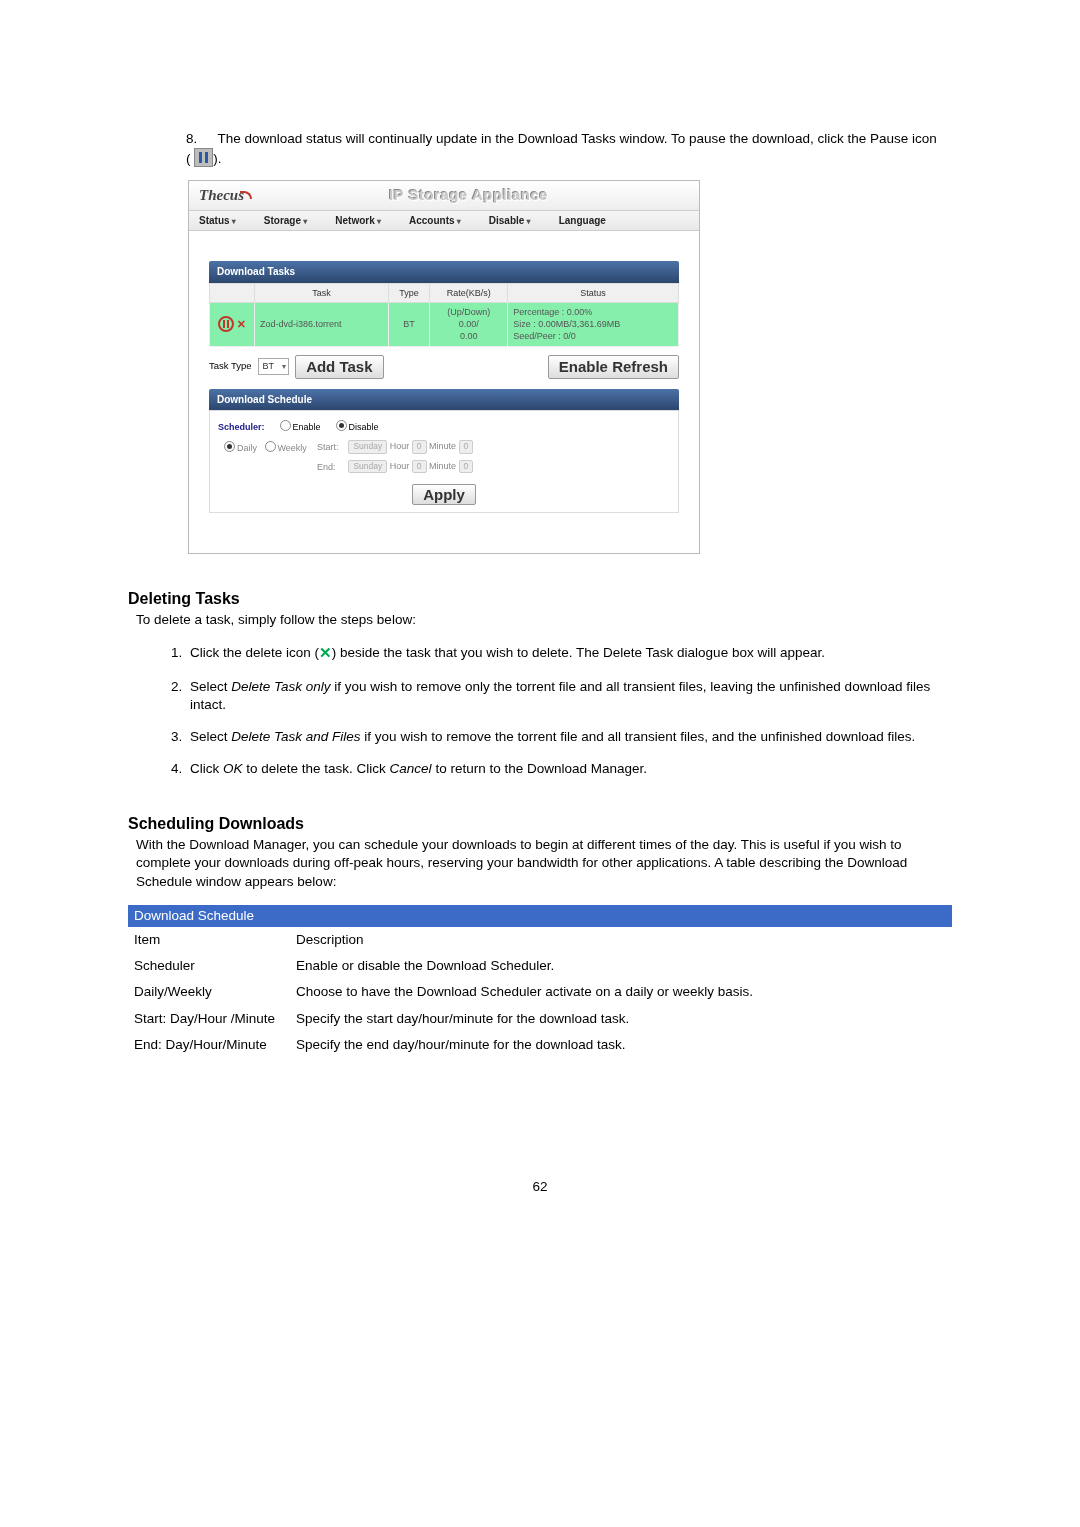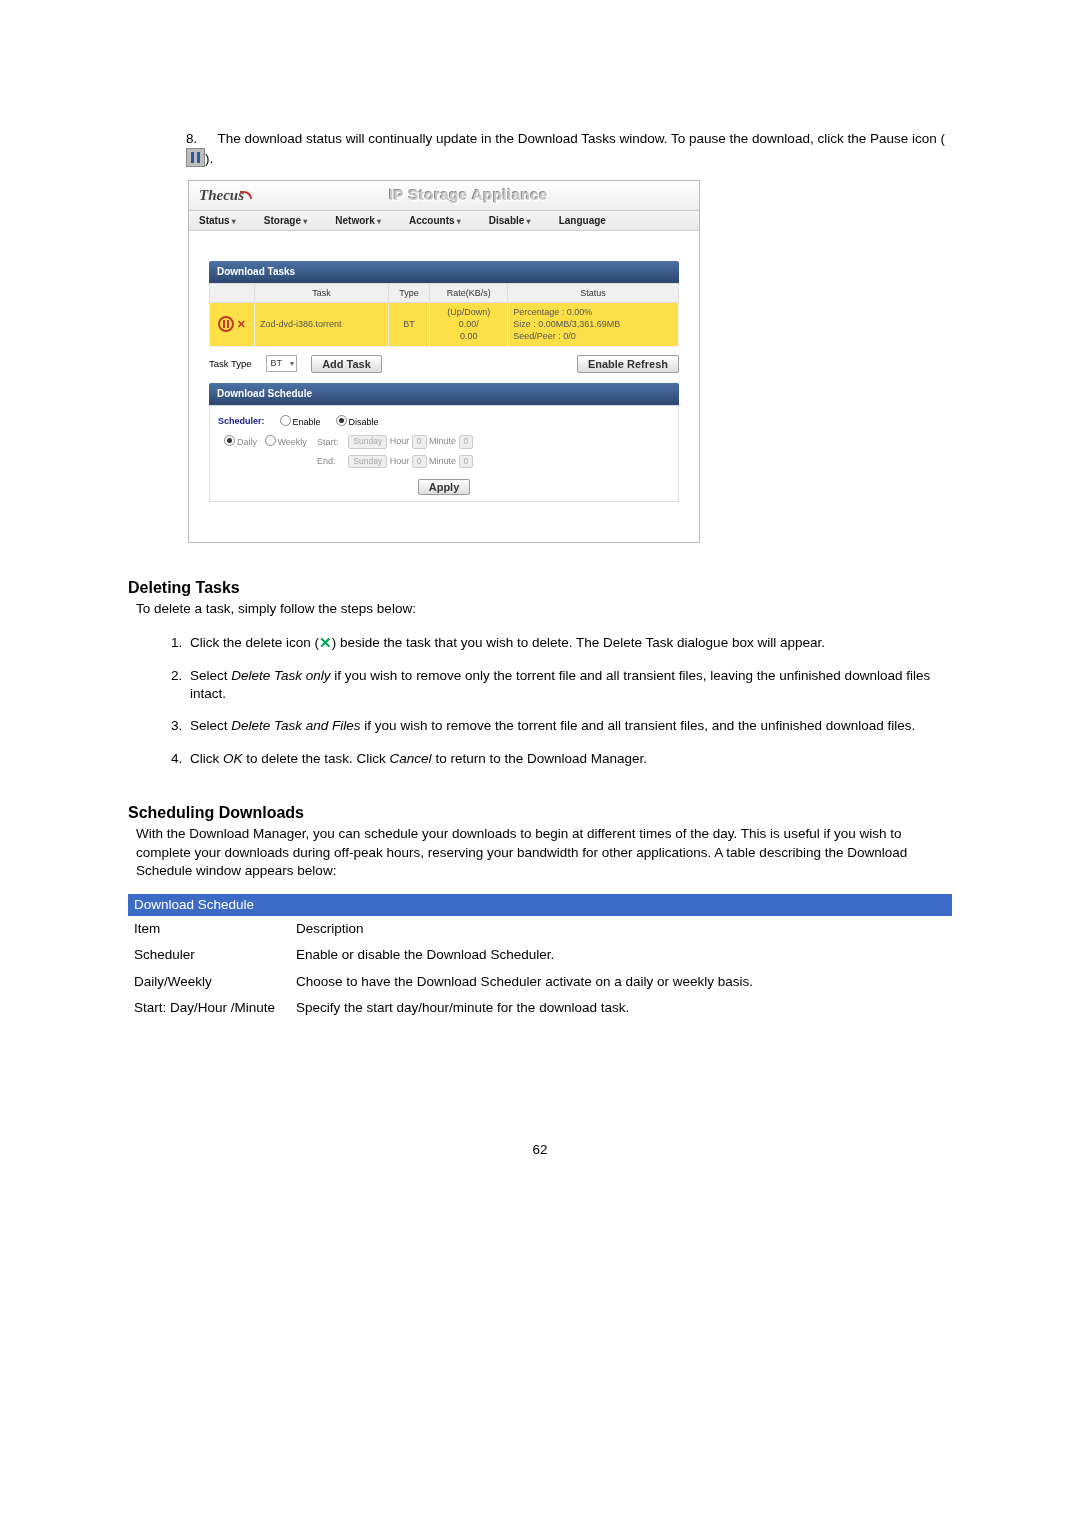--- a/index.html
+++ b/index.html
@@ -7,21 +7,21 @@
     font-family: Verdana, Geneva, sans-serif;
     font-size: 13.5px;
     color: #000;
     background: #fff;
     width: 1080px;
     padding: 130px 128px 80px 128px;
     box-sizing: border-box;
     line-height: 1.35;
   }
   .list-8 {
-    margin: 0 0 12px 0;
+    margin: 0 8px 12px 0;
     padding-left: 58px;
   }
   .list-8 .num {
     display: inline-block;
     width: 28px;
   }
   .pause-icon-box {
     display: inline-block;
     width: 17px;
     height: 17px;
@@ -112,21 +112,21 @@
     color: #fff;
     font-weight: bold;
     font-size: 10px;
     padding: 4px 8px;
     margin-bottom: 0;
     border-radius: 2px 2px 0 0;
   }
   .ss-table {
     width: 100%;
     border-collapse: collapse;
-    background: #fde047;
+    background: #86efac;
     margin-bottom: 8px;
   }
   .ss-table th {
     background: #f0f0f0;
     border: 1px solid #ddd;
     font-size: 9px;
     padding: 3px 4px;
     font-weight: normal;
     color: #333;
     text-align: center;
@@ -163,21 +163,21 @@
   .circ-pause::after { right: 3px; }
   .x-icon {
     color: #c0392b;
     font-weight: bold;
     font-size: 11px;
     vertical-align: middle;
   }
   .ss-row2 {
     display: flex;
     align-items: center;
-    gap: 14px;
+    gap: 6px;
     font-size: 9.5px;
     margin-bottom: 10px;
   }
   .ss-select {
     border: 1px solid #aaa;
     background: #fff;
     font-size: 9px;
     padding: 0 14px 0 4px;
     height: 15px;
     line-height: 15px;
@@ -189,21 +189,21 @@
     content: "▾";
     position: absolute;
     right: 2px;
     top: 0;
     font-size: 8px;
     color: #666;
   }
   .ss-btn {
     border: 1px solid #999;
     background: linear-gradient(#fff, #ddd);
-    font-size: 11px;
+    font-size: 15px;
     padding: 1px 10px;
     border-radius: 2px;
     font-weight: bold;
     color: #333;
   }
   .ss-right { margin-left: auto; }
   .sched-line {
     display: flex;
     align-items: center;
     font-size: 9px;
@@ -427,16 +427,20 @@
     <td>Enable or disable the Download Scheduler.</td>
   </tr>
   <tr>
     <td class="col1">Daily/Weekly</td>
     <td>Choose to have the Download Scheduler activate on a daily or weekly basis.</td>
   </tr>
   <tr>
     <td class="col1">Start: Day/Hour /Minute</td>
     <td>Specify the start day/hour/minute for the download task.</td>
   </tr>
+  <tr>
+    <td class="col1">End: Day/Hour/Minute</td>
+    <td>Specify the end day/hour/minute for the download task.</td>
+  </tr>
 </tbody>
   </table>
 
 <div class="pagenum">62</div>
 
 </body></html>

